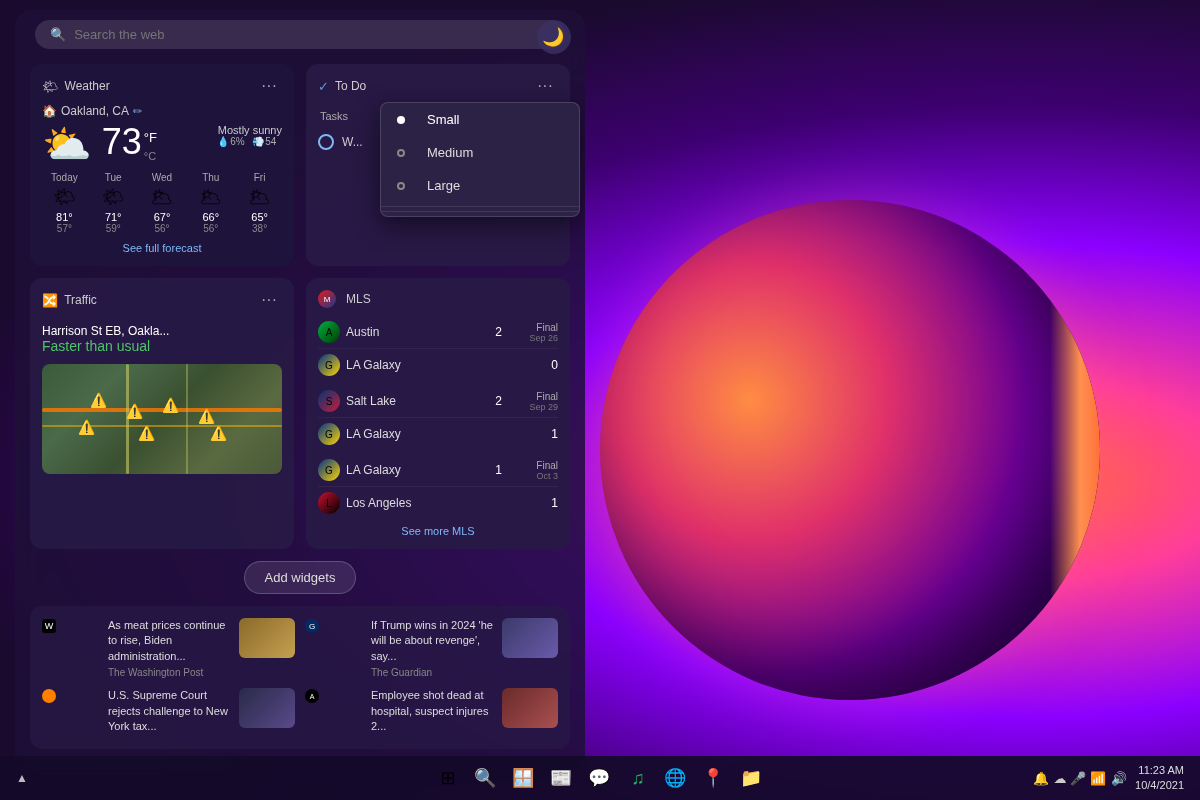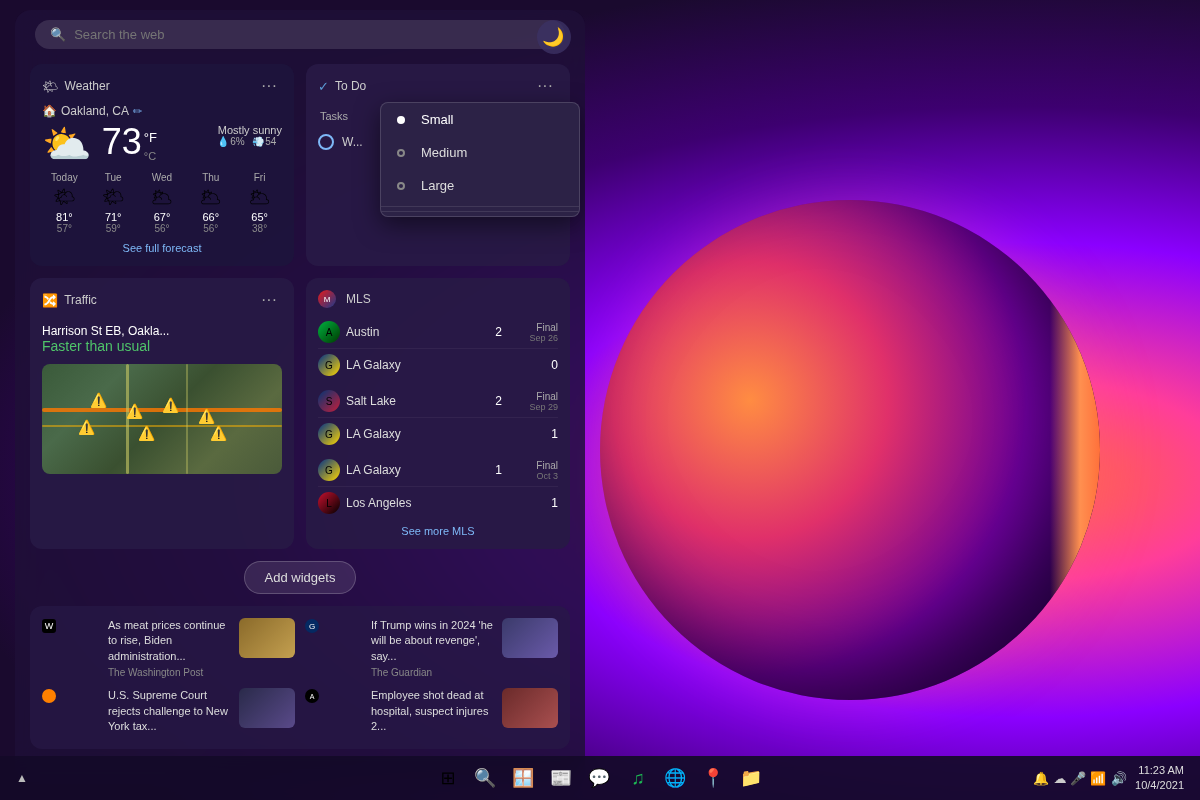--- a/index.html
+++ b/index.html
@@ -264,21 +264,21 @@
       border: 1px solid rgba(255,255,255,0.15);
       border-radius: 8px;
       box-shadow: 0 8px 24px rgba(0,0,0,0.5);
       z-index: 100;
       overflow: hidden;
     }
 
     .menu-item {
       display: flex;
       align-items: center;
-      gap: 16px;
+      gap: 22px;
       padding: 9px 16px;
       font-size: 13px;
       color: #ddd;
       cursor: pointer;
     }
 
     .menu-item.active {
       color: #fff;
     }
 

